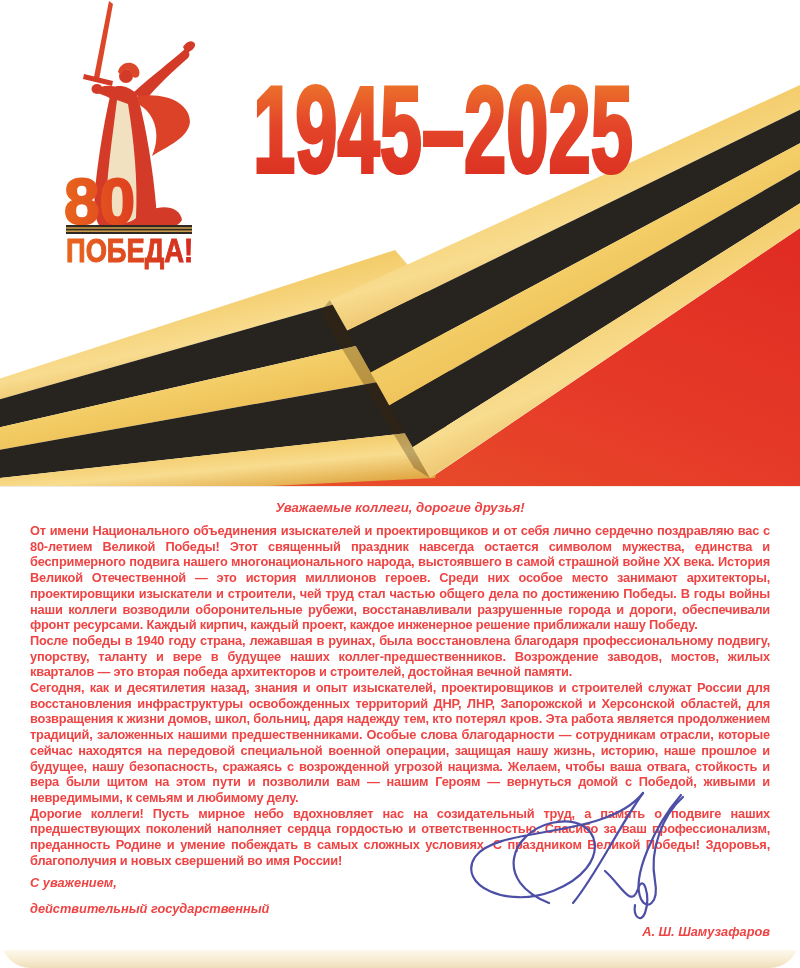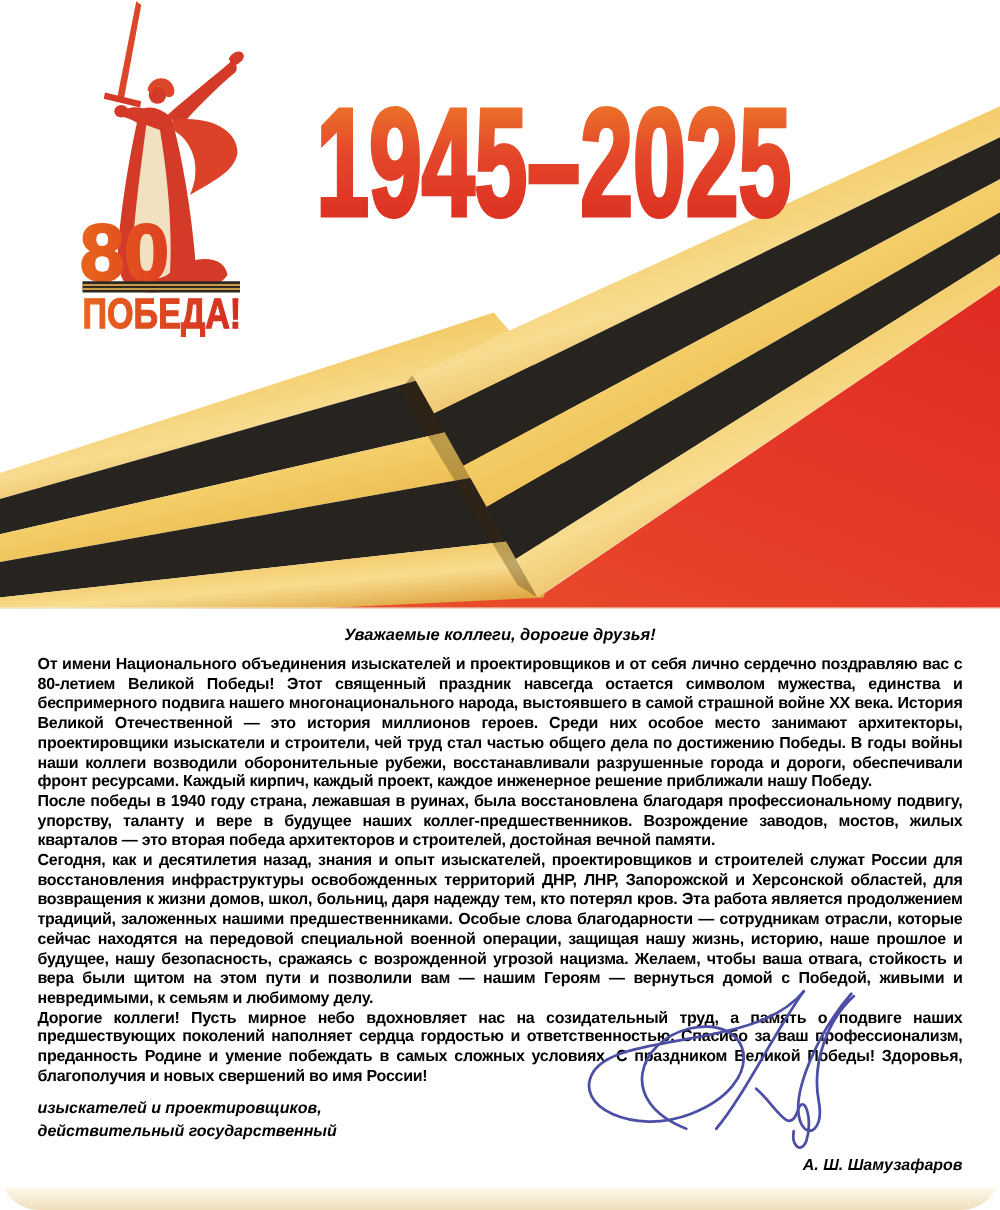--- a/index.html
+++ b/index.html
@@ -1,21 +1,21 @@
 <!DOCTYPE html>
 <html><head>
 <meta charset="utf-8">
 <style>
   html,body{margin:0;padding:0;background:#fff;}
   .page{position:relative;width:800px;height:968px;overflow:hidden;background:#fff;
         font-family:"Liberation Sans",sans-serif;border-radius:31px;}
   .banner{position:relative;width:800px;height:487px;overflow:hidden;}
   .banner svg{display:block;}
   .letter{position:relative;width:800px;height:463px;box-sizing:border-box;
-          padding:13px 30px 0 30px;color:#000000;}
+          padding:13px 30px 0 30px;color:#ef4444;}
   .salutation{margin:0 0 7px 0;text-align:center;font-style:italic;font-weight:bold;
               font-size:13.2px;line-height:16px;}
   .body-par{margin:0;text-align:justify;font-weight:bold;
             font-size:12.8px;line-height:15.7px;letter-spacing:-0.2px;}
   .closing{margin:7px 0 0 0;font-style:italic;font-weight:bold;font-size:12.8px;line-height:15.7px;}
   .signer{margin-top:9px;font-style:italic;font-weight:bold;font-size:12.8px;line-height:18.2px;}
   .signatory{position:absolute;right:30px;top:437px;font-style:italic;font-weight:bold;
              font-size:12.8px;}
   .signature-svg{position:absolute;left:445px;top:298px;}
   .bottom-strip{position:absolute;left:0;bottom:0;width:800px;height:18px;
@@ -120,22 +120,22 @@
   </div>
 
   <div class="divider"></div>
 
   <div class="letter">
     <p class="salutation">Уважаемые коллеги, дорогие друзья!</p>
     <p class="body-par">От имени Национального объединения изыскателей и проектировщиков и от себя лично сердечно поздравляю вас с 80-летием Великой Победы! Этот священный праздник навсегда остается символом мужества, единства и беспримерного подвига нашего многонационального народа, выстоявшего в самой страшной войне XX века. История Великой Отечественной — это история миллионов героев. Среди них особое место занимают архитекторы, проектировщики изыскатели и строители, чей труд стал частью общего дела по достижению Победы. В годы войны наши коллеги возводили оборонительные рубежи, восстанавливали разрушенные города и дороги, обеспечивали фронт ресурсами. Каждый кирпич, каждый проект, каждое инженерное решение приближали нашу Победу.</p>
     <p class="body-par">После победы в 1940 году страна, лежавшая в руинах, была восстановлена благодаря профессиональному подвигу, упорству, таланту и вере в будущее наших коллег-предшественников. Возрождение заводов, мостов, жилых кварталов — это вторая победа архитекторов и строителей, достойная вечной памяти.</p>
     <p class="body-par">Сегодня, как и десятилетия назад, знания и опыт изыскателей, проектировщиков и строителей служат России для восстановления инфраструктуры освобожденных территорий ДНР, ЛНР, Запорожской и Херсонской областей, для возвращения к жизни домов, школ, больниц, даря надежду тем, кто потерял кров. Эта работа является продолжением традиций, заложенных нашими предшественниками. Особые слова благодарности — сотрудникам отрасли, которые сейчас находятся на передовой специальной военной операции, защищая нашу жизнь, историю, наше прошлое и будущее, нашу безопасность, сражаясь с возрожденной угрозой нацизма. Желаем, чтобы ваша отвага, стойкость и вера были щитом на этом пути и позволили вам — нашим Героям — вернуться домой с Победой, живыми и невредимыми, к семьям и любимому делу.</p>
     <p class="body-par">Дорогие коллеги! Пусть мирное небо вдохновляет нас на созидательный труд, а память о подвиге наших предшествующих поколений наполняет сердца гордостью и ответственностью. Спасибо за ваш профессионализм, преданность Родине и умение побеждать в самых сложных условиях. С праздником Великой Победы! Здоровья, благополучия и новых свершений во имя России!</p>
+    <p class="closing">С уважением,</p>
     <div class="signer">
-      <div>изыскателей и проектировщиков,</div>
       <div>действительный государственный</div>
 
     </div>
 
     <svg class="signature-svg" width="255" height="140" viewBox="0 0 255 140">
       <g fill="none" stroke="#4C4FA5" stroke-width="2.2" stroke-linecap="round">
         <path d="M198,8 C160,55 52,40 30,72 C12,100 62,124 108,106 C170,82 158,26 106,38 C66,48 48,96 104,118"></path>
         <path d="M198,8 C175,40 150,92 128,118"></path>
         <path d="M236,10 C210,40 186,92 196,114 C202,126 214,118 210,96 C204,64 218,30 238,12"></path>
         <path d="M160,86 C176,100 186,124 193,104 C198,88 206,110 200,128 C196,138 188,132 190,120"></path>

